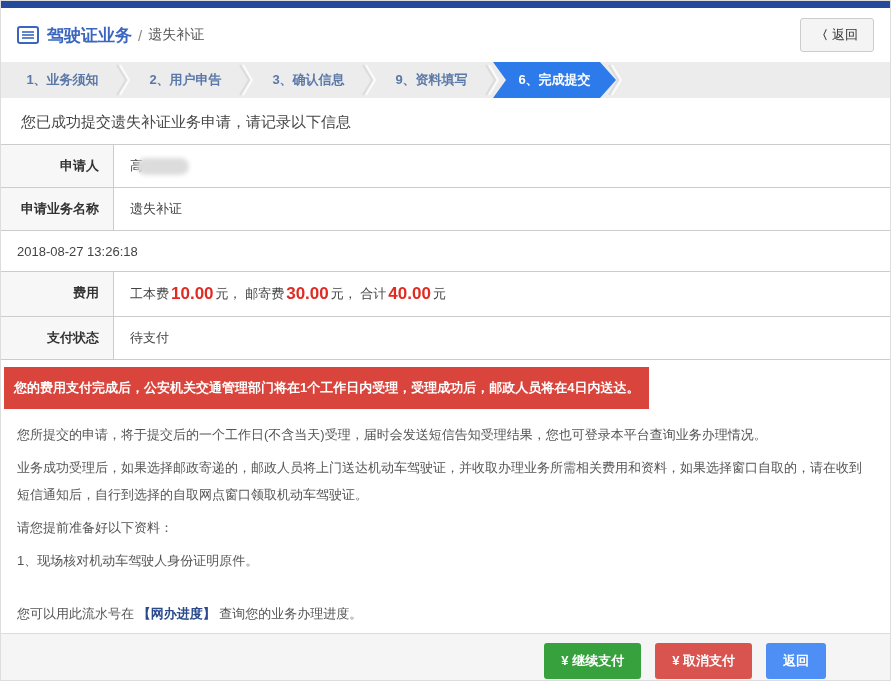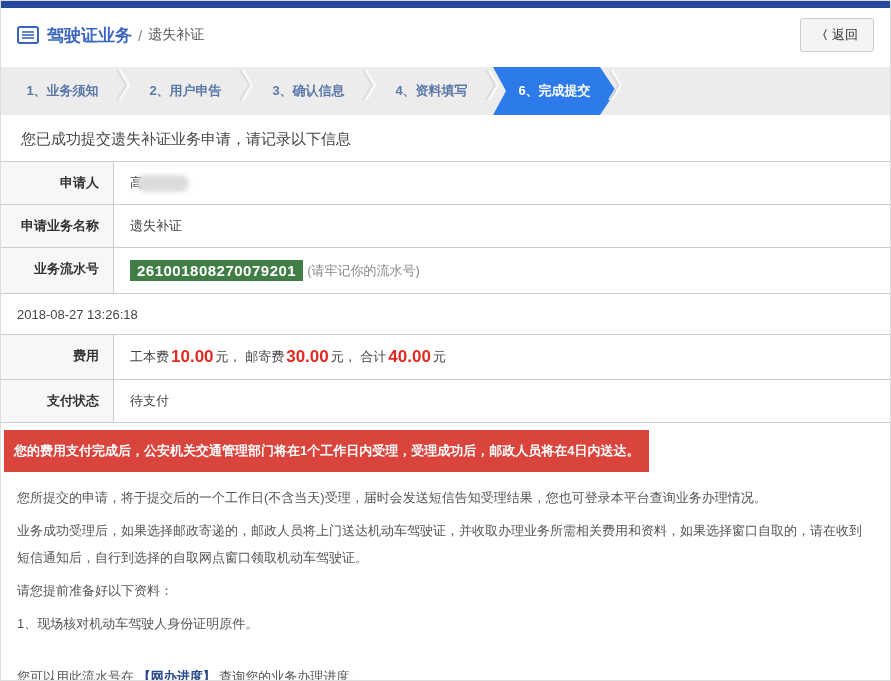--- a/index.html
+++ b/index.html
@@ -6,21 +6,21 @@
   body { background:#fff; font-family:"Liberation Sans","DejaVu Sans",sans-serif; }
   .page { width:891px; height:681px; border:1px solid #ddd; background:#fff; display:flex; flex-direction:column; overflow:hidden; }
   .topbar { height:7px; background:#25499d; flex:none; }
   .header { height:54px; display:flex; align-items:center; padding:16px 16px; flex:none; }
   .header-icon { display:inline-flex; margin-right:8px; }
   .page-title { font-size:17px; font-weight:bold; color:#3a66c0; }
   .title-sep { font-size:15px; color:#888; margin:0 6px; }
   .page-subtitle { font-size:14px; color:#555; }
   .back-btn { margin-left:auto; background:#f4f4f4; border:1px solid #ccc; border-radius:3px; padding:7px 15px; font-size:13px; color:#333; cursor:pointer; display:flex; align-items:center; gap:4px; }
   .back-btn .chev { font-weight:bold; font-size:12px; color:#333; }
-  .tabs { height:48px; background:#ececec; display:flex; position:relative; margin-top:5px; flex:none; }
+  .tabs { height:36px; background:#ececec; display:flex; position:relative; flex:none; }
   .tab { width:123px; display:flex; align-items:center; justify-content:center; font-size:13px; font-weight:bold; color:#5a78a8; position:relative; cursor:pointer; }
   .tab.active { background:#2d7bea; color:#fff; clip-path:polygon(0 0, calc(100% - 16px) 0, 100% 50%, calc(100% - 16px) 100%, 0 100%, 13px 50%); }
   .tab-sep { position:absolute; top:0; width:16px; height:36px; pointer-events:none; }
   .success-msg { font-size:15px; color:#444; margin:15px 20px 12px; flex:none; }
   .info-table { border-top:1px solid #ccc; flex:none; }
   .trow { display:flex; border-bottom:1px solid #ccc; min-height:41px; }
   .tlabel { width:113px; background:#f7f7f7; border-right:1px solid #ccc; text-align:right; padding:12px 14px; font-size:13px; font-weight:bold; color:#333; flex:none; }
   .tvalue { flex:1; padding:12px 16px; font-size:13px; color:#444; display:flex; align-items:center; flex-wrap:wrap; }
   .redact-pill { display:inline-block; width:52px; height:17px; background:#dcdcdc; border-radius:9px; filter:blur(2px); vertical-align:middle; margin-left:-6px; }
   .serial-badge { background:#417e45; color:#fff; font-weight:bold; font-size:15px; padding:2px 7px; margin-right:4px; letter-spacing:0.5px; }
@@ -58,21 +58,21 @@
     <button class="back-btn">
       <span class="chev">〈</span>
       <span>返回</span>
     </button>
   </div>
 
   <div class="tabs">
     <div class="tab">1、业务须知</div>
     <div class="tab">2、用户申告</div>
     <div class="tab">3、确认信息</div>
-    <div class="tab">4、资料填写</div>
+    <div class="tab">9、资料填写</div>
     <div class="tab active">6、完成提交</div>
     <svg class="tab-sep" style="left:115px" width="16" height="36">
         <polyline points="1,3 10,18 1,33" fill="none" stroke="#dcdcdc" stroke-width="2"></polyline>
         <polyline points="4,3 13,18 4,33" fill="none" stroke="#fbfbfb" stroke-width="2"></polyline>
       </svg>
     <svg class="tab-sep" style="left:238px" width="16" height="36">
         <polyline points="1,3 10,18 1,33" fill="none" stroke="#dcdcdc" stroke-width="2"></polyline>
         <polyline points="4,3 13,18 4,33" fill="none" stroke="#fbfbfb" stroke-width="2"></polyline>
       </svg>
     <svg class="tab-sep" style="left:361px" width="16" height="36">
@@ -95,27 +95,20 @@
     <div class="trow">
       <div class="tlabel">申请人</div>
       <div class="tvalue">
         <span>高</span>
         <span class="redact-pill"></span>
       </div>
     </div>
     <div class="trow">
       <div class="tlabel">申请业务名称</div>
       <div class="tvalue">遗失补证</div>
-    </div>
-    <div class="trow">
-      <div class="tlabel">业务流水号</div>
-      <div class="tvalue">
-        <span class="serial-badge">261001808270079201</span>
-        <span class="serial-note">(请牢记你的流水号)</span>
-      </div>
     </div>
     <div class="trow">
       <div class="tvalue">2018-08-27 13:26:18</div>
     </div>
     <div class="trow">
       <div class="tlabel">费用</div>
       <div class="tvalue">
         <span>工本费 </span>
         <span class="fee-num">10.00</span>
         <span>元， 邮寄费 </span>

